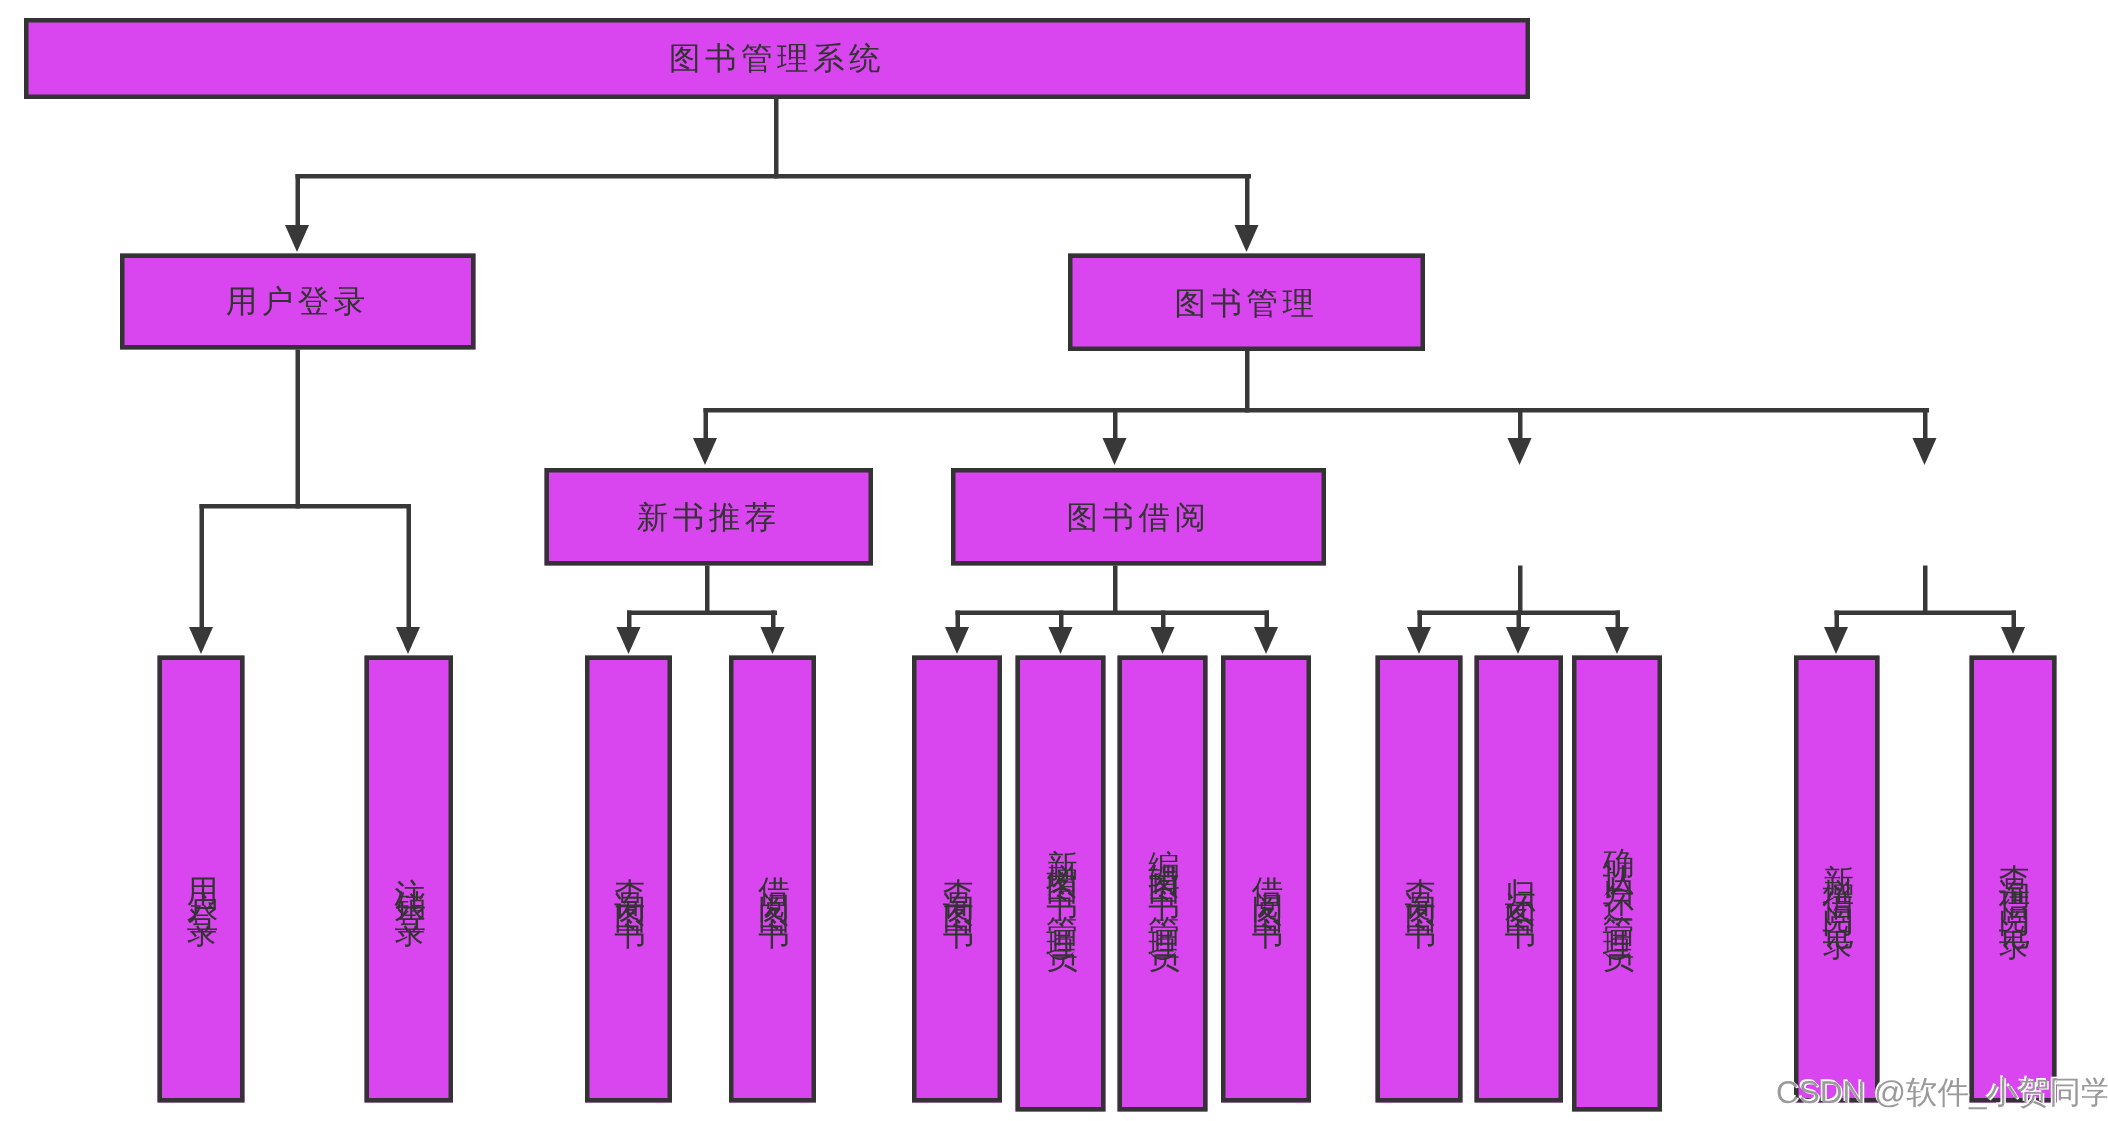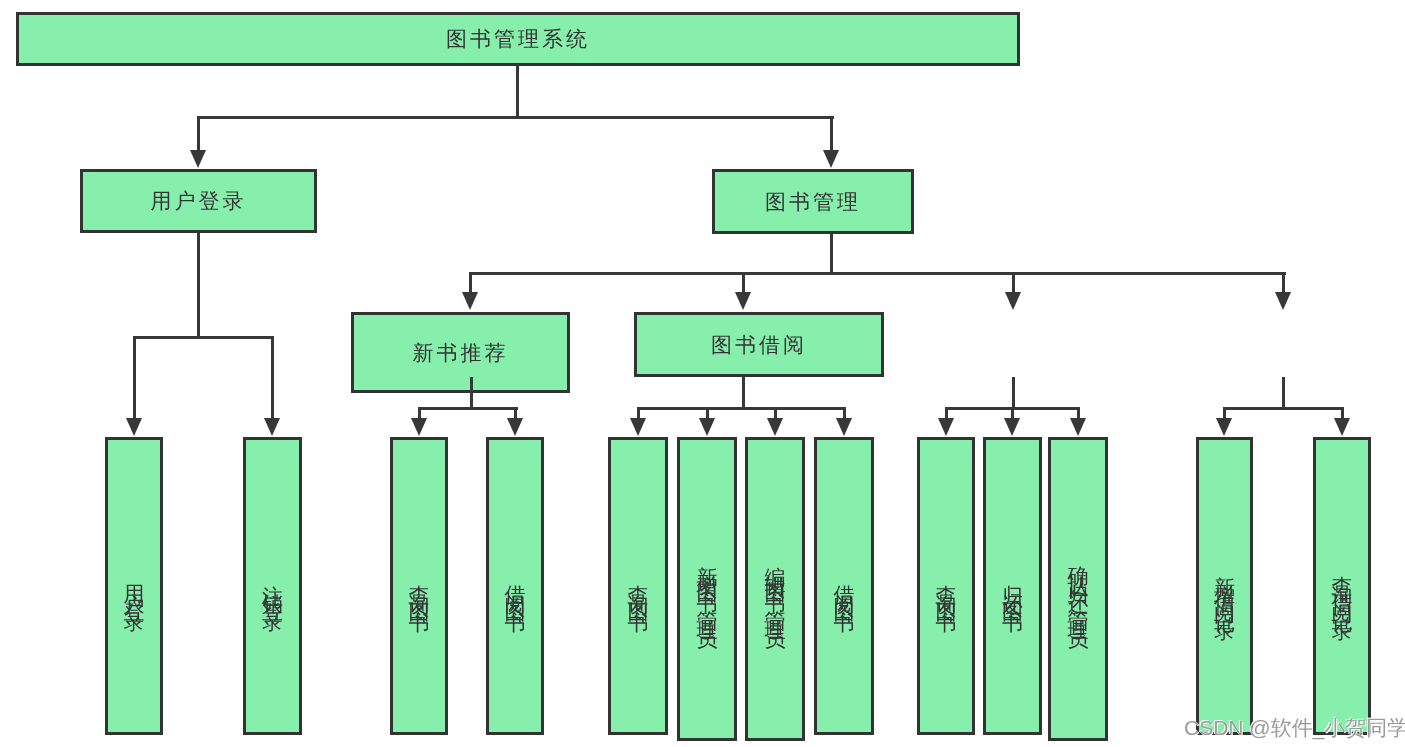--- a/index.html
+++ b/index.html
@@ -7,21 +7,21 @@
     position:relative;
     width:1405px;height:747px;
     background:#ffffff;
     font-family:"Liberation Sans","DejaVu Sans",sans-serif;
     overflow:hidden;
   }
   .box{
     position:absolute;
     box-sizing:border-box;
     border:3px solid #333333;
-    background:#86efac;
+    background:#d946ef;
     display:flex;
     align-items:center;
     justify-content:center;
     color:#333333;
   }
   .box.h{
     font-size:21px;
     letter-spacing:3px;
   }
   .box.v{
@@ -57,41 +57,41 @@
   <div class="box h" style="left:16px;top:12px;width:1004px;height:54px">图书管理系统</div>
 
   <div class="line" style="left:516px;top:64px;width:3px;height:55px"></div>
   <div class="line" style="left:197px;top:116px;width:637px;height:3px"></div>
   <div class="line" style="left:197px;top:116px;width:3px;height:38px"></div>
   <div class="line" style="left:830px;top:116px;width:3px;height:38px"></div>
   <div class="arrow" style="left:190px;top:150px"></div>
   <div class="arrow" style="left:823px;top:150px"></div>
 
   <div class="box h" style="left:80px;top:169px;width:237px;height:64px">用户登录</div>
-  <div class="box h" style="left:712px;top:169px;width:202px;height:65px">图书管理</div>
+  <div class="box h" style="left:712px;top:169px;width:238px;height:65px">图书管理</div>
 
   <div class="line" style="left:197px;top:233px;width:3px;height:106px"></div>
   <div class="line" style="left:133px;top:336px;width:141px;height:3px"></div>
   <div class="line" style="left:133px;top:336px;width:3px;height:84px"></div>
   <div class="line" style="left:271px;top:336px;width:3px;height:84px"></div>
   <div class="arrow" style="left:126px;top:418px"></div>
   <div class="arrow" style="left:264px;top:418px"></div>
 
   <div class="line" style="left:830px;top:234px;width:3px;height:41px"></div>
   <div class="line" style="left:469px;top:272px;width:817px;height:3px"></div>
   <div class="line" style="left:469px;top:272px;width:3px;height:22px"></div>
   <div class="line" style="left:742px;top:272px;width:3px;height:22px"></div>
   <div class="line" style="left:1012px;top:272px;width:3px;height:22px"></div>
   <div class="line" style="left:1282px;top:272px;width:3px;height:22px"></div>
   <div class="arrow" style="left:462px;top:292px"></div>
   <div class="arrow" style="left:735px;top:292px"></div>
   <div class="arrow" style="left:1005px;top:292px"></div>
   <div class="arrow" style="left:1275px;top:292px"></div>
 
-  <div class="box h" style="left:351px;top:312px;width:219px;height:81px">新书推荐</div>
+  <div class="box h" style="left:363px;top:312px;width:219px;height:65px">新书推荐</div>
   <div class="box h" style="left:634px;top:312px;width:250px;height:65px">图书借阅</div>
 
   <div class="line" style="left:470px;top:377px;width:3px;height:33px"></div>
   <div class="line" style="left:418px;top:407px;width:100px;height:3px"></div>
   <div class="line" style="left:418px;top:407px;width:3px;height:13px"></div>
   <div class="line" style="left:514px;top:407px;width:3px;height:13px"></div>
   <div class="arrow" style="left:411px;top:418px"></div>
   <div class="arrow" style="left:507px;top:418px"></div>
 
   <div class="line" style="left:742px;top:377px;width:3px;height:33px"></div>

